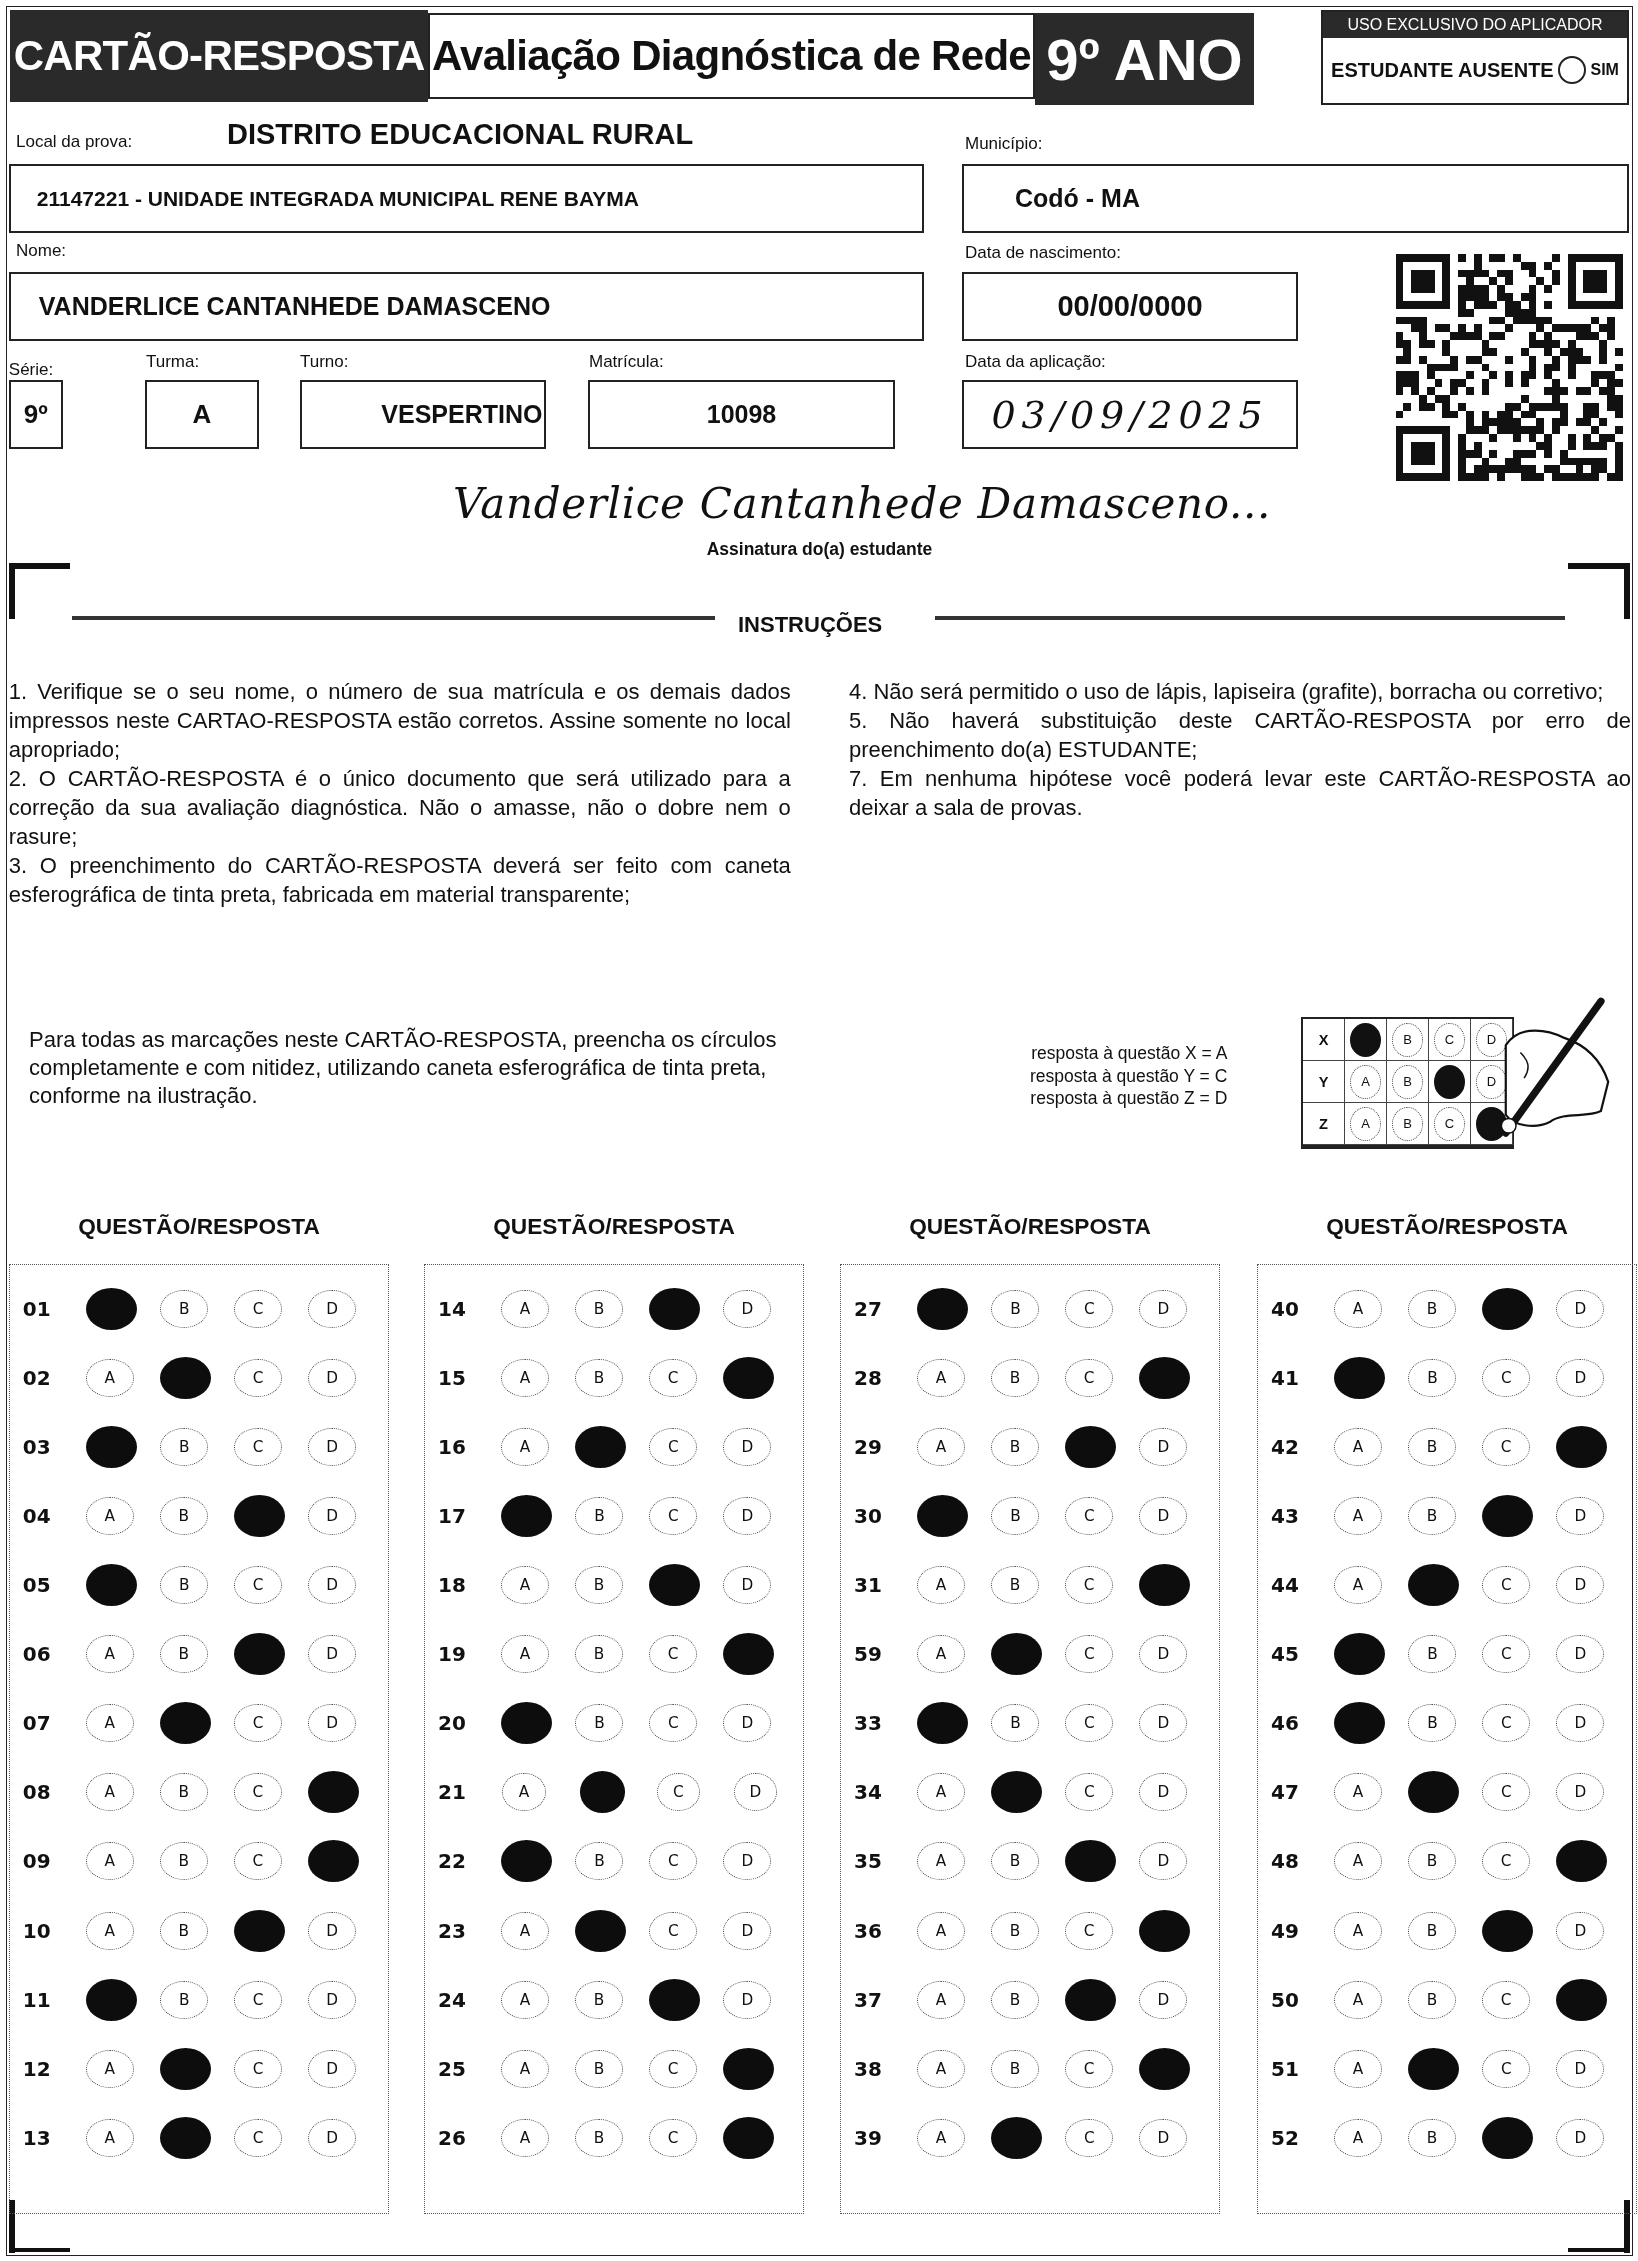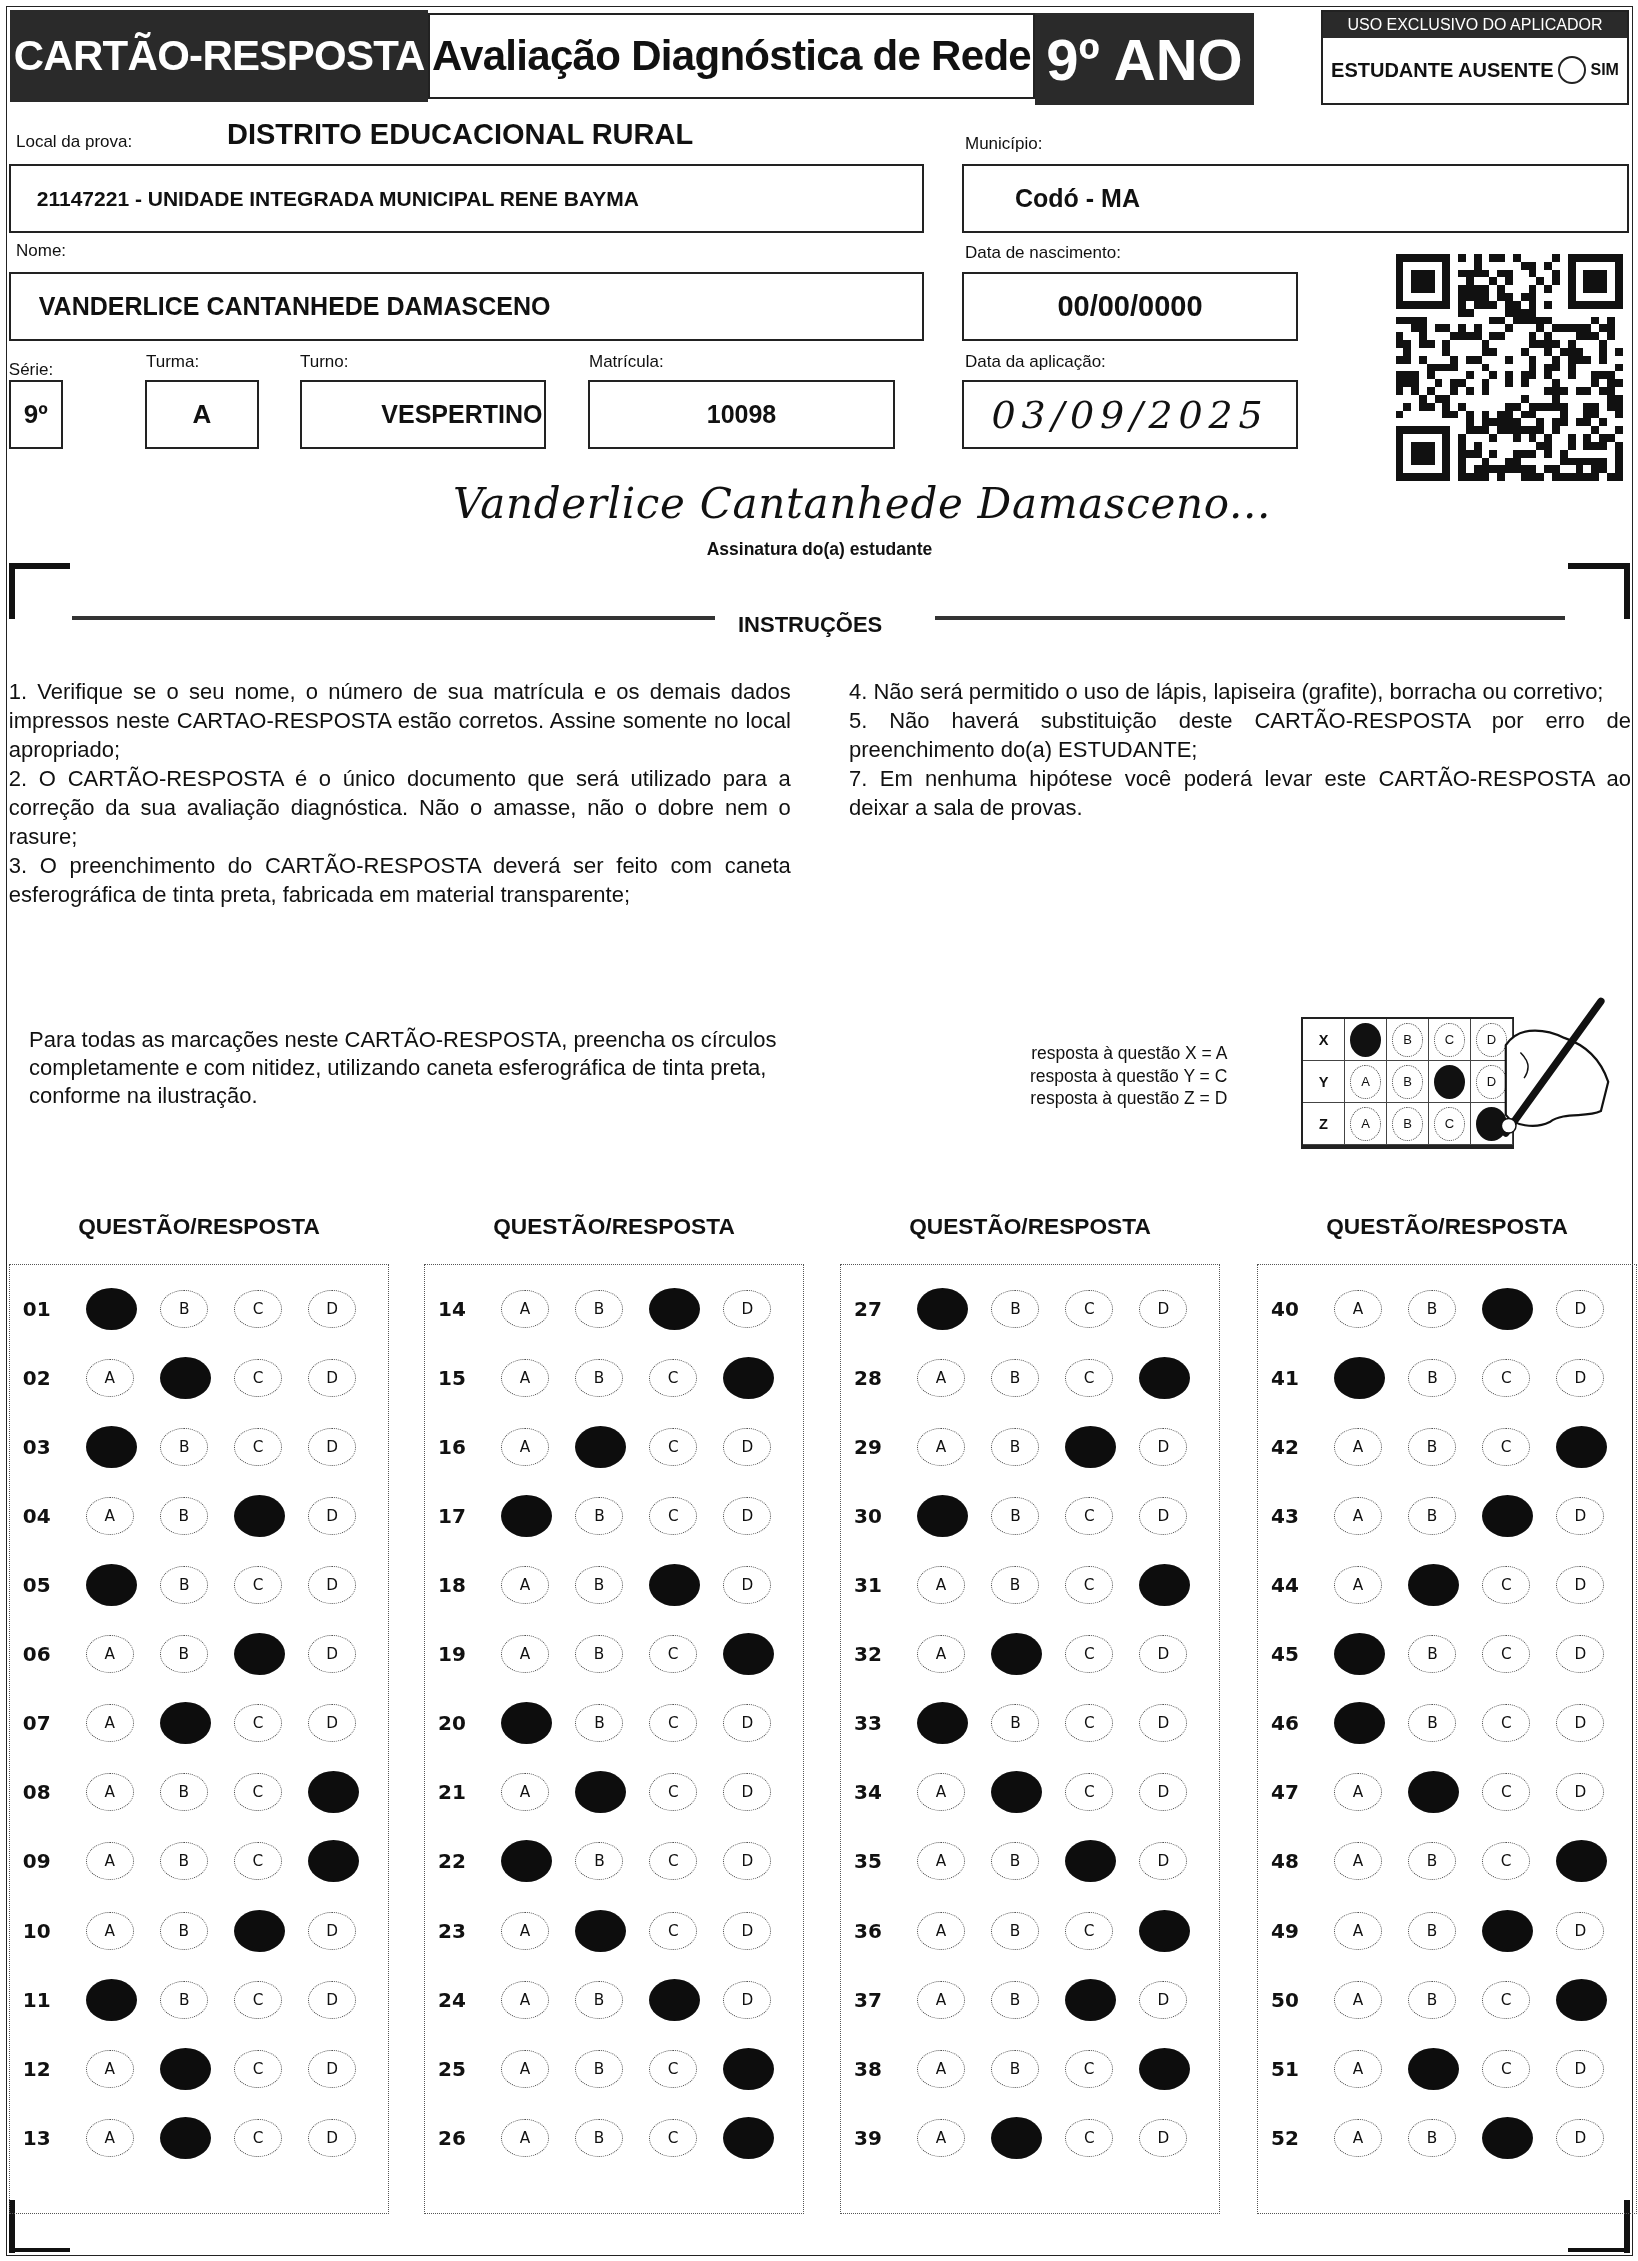--- a/index.html
+++ b/index.html
@@ -631,21 +631,21 @@
         <div class="bubble">C</div>
         <div class="bubble filled">D</div>
       </div>
       <div class="row" style="top: 436px;">
         <div class="qnum">20</div>
         <div class="bubble filled">A</div>
         <div class="bubble">B</div>
         <div class="bubble">C</div>
         <div class="bubble">D</div>
       </div>
-      <div class="row" style="top: 505px;">
+      <div class="row" style="top: 505px; gap: 8px;">
         <div class="qnum">21</div>
         <div class="bubble">A</div>
         <div class="bubble filled">B</div>
         <div class="bubble">C</div>
         <div class="bubble">D</div>
       </div>
       <div class="row" style="top: 574px;">
         <div class="qnum">22</div>
         <div class="bubble filled">A</div>
         <div class="bubble">B</div>
@@ -712,21 +712,21 @@
         <div class="bubble">D</div>
       </div>
       <div class="row" style="top: 298px;">
         <div class="qnum">31</div>
         <div class="bubble">A</div>
         <div class="bubble">B</div>
         <div class="bubble">C</div>
         <div class="bubble filled">D</div>
       </div>
       <div class="row" style="top: 367px;">
-        <div class="qnum">32</div>
+        <div class="qnum">59</div>
         <div class="bubble">A</div>
         <div class="bubble filled">B</div>
         <div class="bubble">C</div>
         <div class="bubble">D</div>
       </div>
       <div class="row" style="top: 436px;">
         <div class="qnum">33</div>
         <div class="bubble filled">A</div>
         <div class="bubble">B</div>
         <div class="bubble">C</div>

